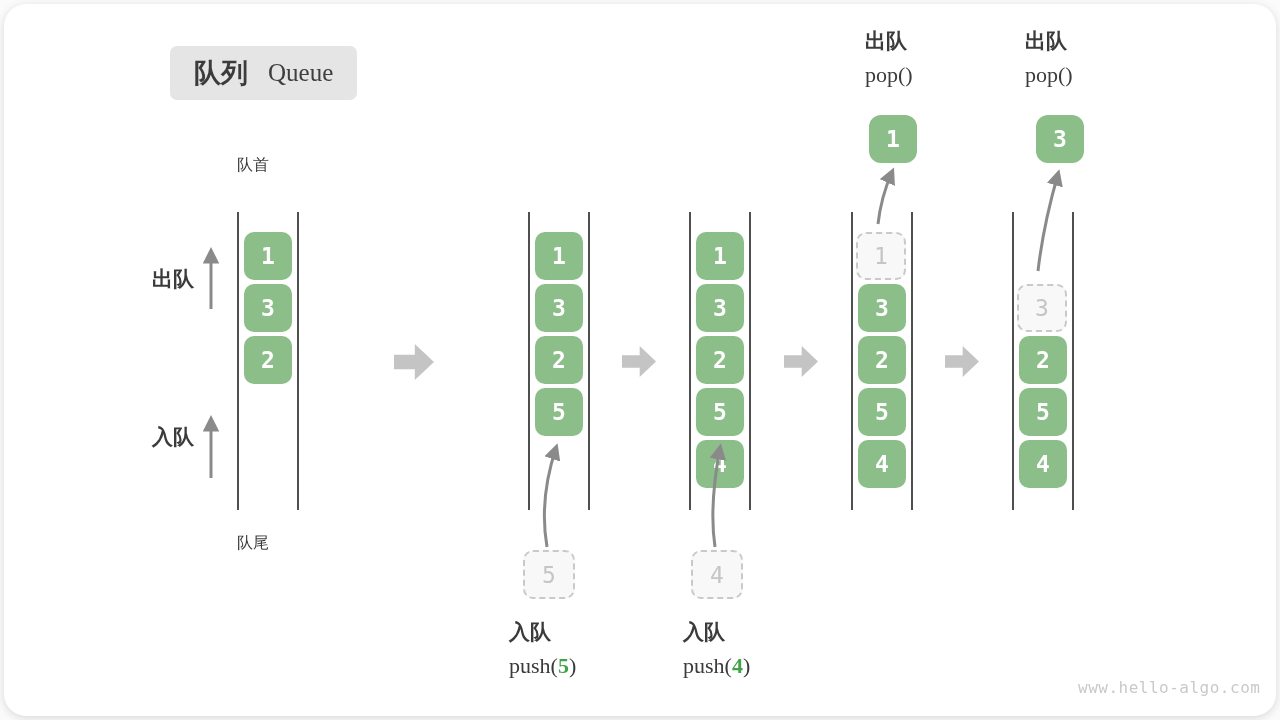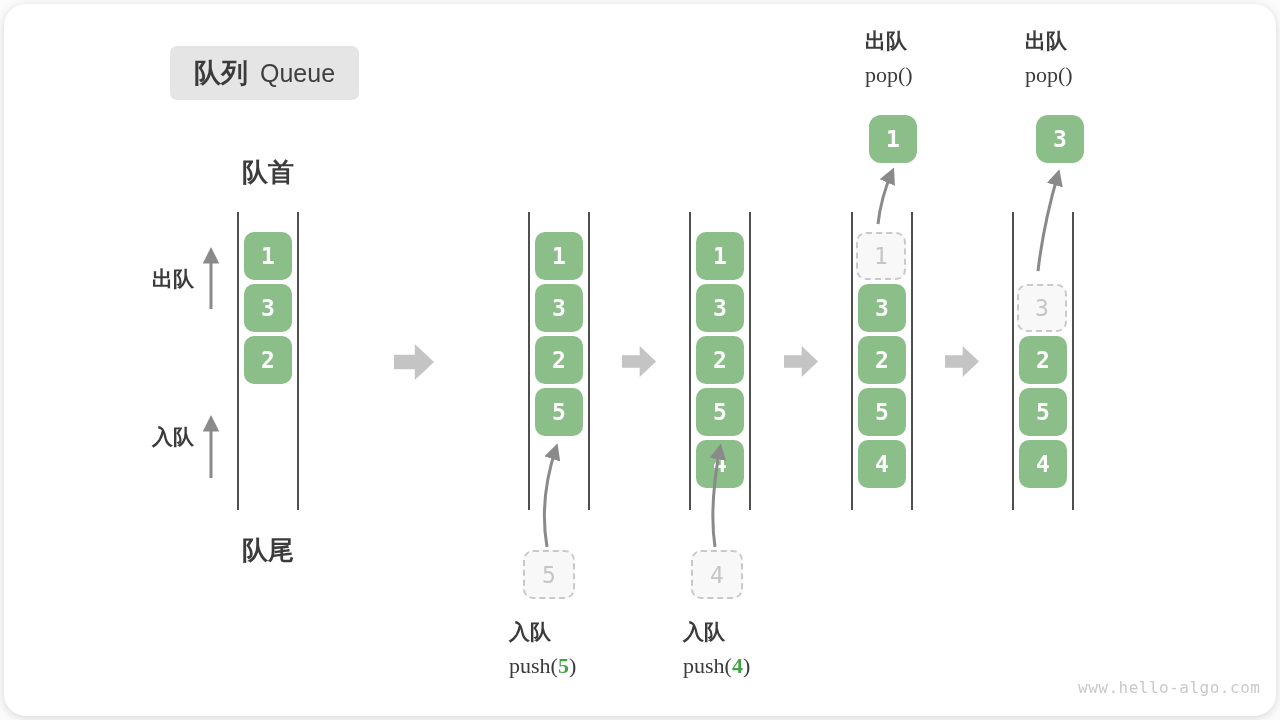--- a/index.html
+++ b/index.html
@@ -3,26 +3,26 @@
 <meta charset="utf-8">
 <style>
   html,body{margin:0;padding:0;background:#f6f6f6;}
   .canvas{position:relative;width:1280px;height:720px;background:#fbfbfb;overflow:hidden;
           font-family:"Liberation Sans",sans-serif;color:#3b3b3b;}
   .card{position:absolute;left:4px;top:4px;right:4px;bottom:4px;background:#ffffff;
         border-radius:22px;box-shadow:0 2px 10px rgba(0,0,0,0.14);}
 
   
   .title-badge{position:absolute;left:170px;top:46px;height:54px;background:#e5e5e5;
-               border-radius:7px;display:flex;align-items:center;padding:0 24px;gap:12px;}
+               border-radius:7px;display:flex;align-items:center;padding:0 24px;gap:20px;}
   .title-zh{font-size:27px;font-weight:700;color:#3b3b3b;}
-  .title-en{font-size:25px;color:#3f3f3f;font-family:Liberation Sans, sans-serif;}
+  .title-en{font-size:25px;color:#3f3f3f;font-family:Liberation Serif, serif;}
 
   
-  .end-label{position:absolute;width:62px;text-align:center;font-size:26px;font-weight:700;}
+  .end-label{position:absolute;width:62px;font-size:16px;font-weight:400;}
 
   
   .side-label{position:absolute;font-size:21px;font-weight:700;}
 
   
   .col{position:absolute;top:0;height:720px;width:62px;}
   .rail{position:absolute;top:212px;height:298px;width:2px;background:#4f4f4f;}
   .rail.left{left:0;}
   .rail.right{right:0;}
   .cell{position:absolute;left:7px;width:48px;height:48px;border-radius:10px;

